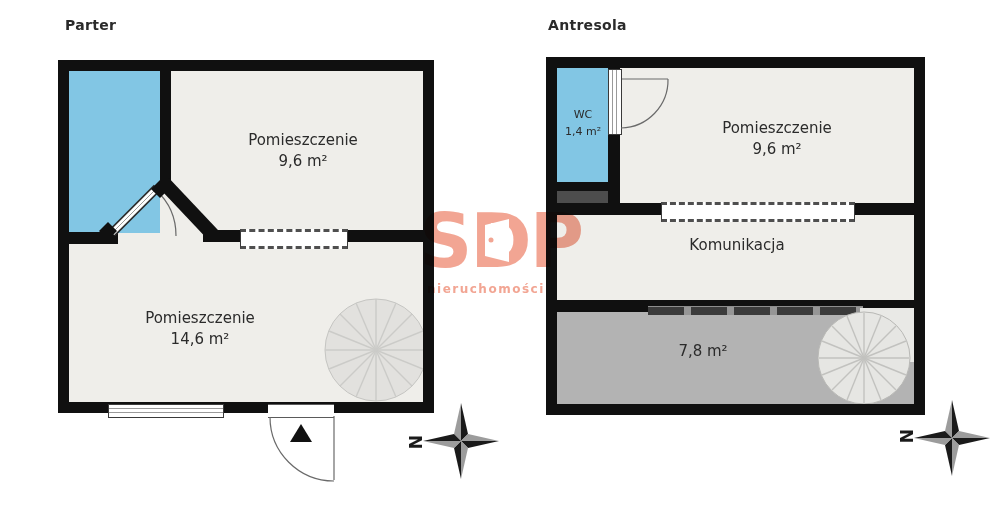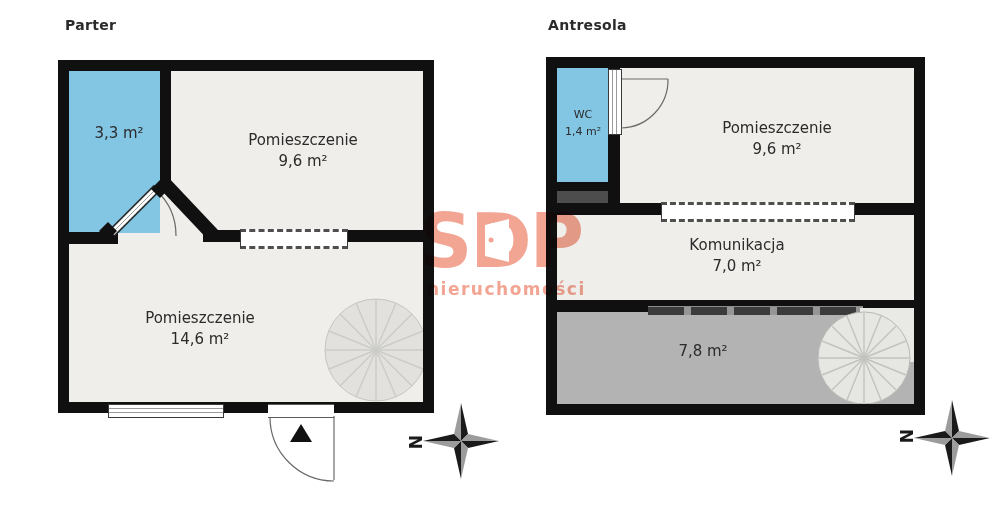--- a/index.html
+++ b/index.html
@@ -20,21 +20,21 @@
      background-image:linear-gradient(to right,transparent 0,transparent 3px,#9a9a9a 3px,#9a9a9a 4px,transparent 4px,transparent 7px,#9a9a9a 7px,#9a9a9a 8px,transparent 8px);}
   .railing{position:absolute;background:repeating-linear-gradient(90deg,#3b3b3b 0 36px,#969696 36px 43px);
      border-top:1px solid #8d8d8d;}
   .room-label{position:absolute;text-align:center;font-size:15px;line-height:21px;color:#2b2b2b;}
   .room-label span{display:block;}
   .room-label.small{font-size:11px;line-height:17px;}
   .overlay-svg{position:absolute;left:0;top:0;}
   .compass-letter{position:absolute;font-size:17px;font-weight:700;color:#1a1a1a;transform:rotate(90deg);}
   .wm-text{position:absolute;font-weight:700;mix-blend-mode:multiply;}
   .wm-brand{font-size:74px;letter-spacing:-2px;line-height:74px;}
-  .wm-tagline{font-size:17px;letter-spacing:1.5px;line-height:19px;}
+  .wm-tagline{font-size:12px;letter-spacing:1.5px;line-height:19px;}
 </style>
 </head>
 <body>
 
 <div class="canvas">
 
   <div class="plan-title" style="left:65px;top:17px">Parter</div>
   <div class="plan-title" style="left:548px;top:17px">Antresola</div>
 
   <div class="plan-outline" style="left:58px;top:60px;width:376px;height:353px"></div>
@@ -156,41 +156,39 @@
         <polygon points="2,40 40,40 33,47" fill="#9c9c9c"></polygon>
           <polygon points="2,40 40,40 33,33" fill="#1a1a1a"></polygon>
       </g>
     </g>
   </svg>
 
   <div class="compass-letter" style="left:408px;top:432px">N</div>
   <div class="compass-letter" style="left:899px;top:426px">N</div>
 
   <div class="room-label" style="left:59px;top:123px;width:120px">
-    <span>3,3 m²</span>
   </div>
   <div class="room-label" style="left:233px;top:130px;width:140px">
     <span>Pomieszczenie</span>
     <span>9,6 m²</span>
   </div>
   <div class="room-label" style="left:130px;top:308px;width:140px">
     <span>Pomieszczenie</span>
     <span>14,6 m²</span>
   </div>
   <div class="room-label small" style="left:553px;top:106px;width:60px">
     <span>WC</span>
     <span>1,4 m²</span>
   </div>
   <div class="room-label" style="left:707px;top:118px;width:140px">
     <span>Pomieszczenie</span>
     <span>9,6 m²</span>
   </div>
   <div class="room-label" style="left:667px;top:235px;width:140px">
     <span>Komunikacja</span>
-    <span>7,0 m²</span>
   </div>
   <div class="room-label" style="left:613px;top:341px;width:180px">
     <span>7,8 m²</span>
   </div>
 
   <div class="wm-text wm-brand" style="left:419px;top:204px;color:#F2A593">SDP</div>
   <svg class="overlay-svg" width="997" height="517" viewBox="0 0 997 517" style="pointer-events:none">
     <polygon points="485,225 509,219 509,262 485,256" fill="#ffffff"></polygon>
     <circle cx="491" cy="240" r="2.5" fill="#F2A593"></circle>
   </svg>

